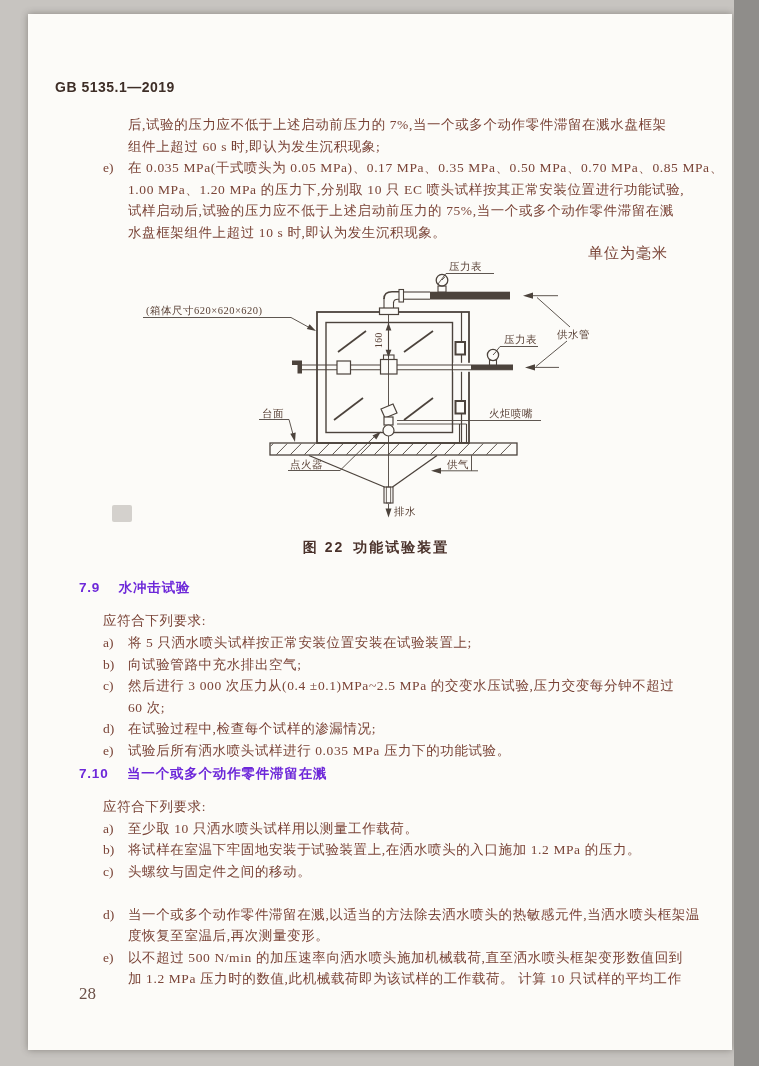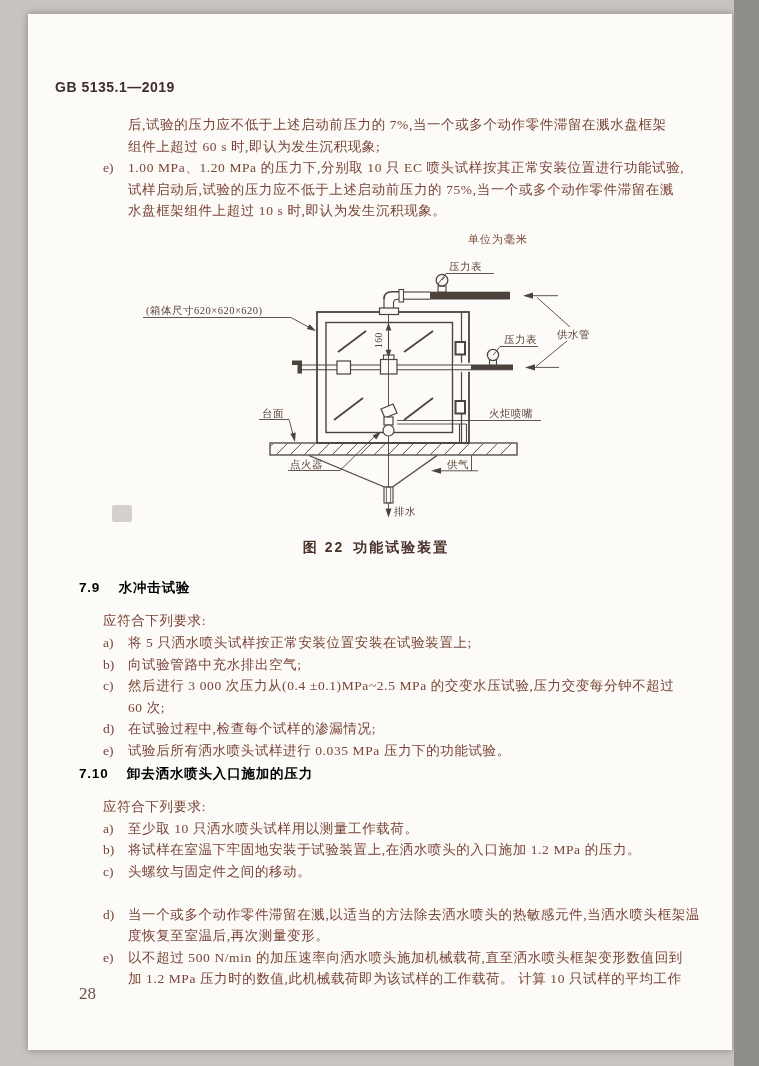--- a/index.html
+++ b/index.html
@@ -10,25 +10,25 @@
   .abs{position:absolute;}
   .hdr{font-family:"Liberation Sans","DejaVu Sans",sans-serif;font-weight:bold;
        font-size:14px;color:#3e2e27;letter-spacing:.5px;white-space:nowrap;}
   .line{height:21.5px;line-height:21.5px;font-size:13.5px;color:#7a4437;
         letter-spacing:.6px;white-space:nowrap;}
   .item{position:absolute;left:103px;}
   .item .lbl{position:absolute;left:0;top:0;height:21.5px;line-height:21.5px;
              font-size:13.5px;color:#7a4437;}
   .item .txt{margin-left:25px;}
   .sechead{position:absolute;left:79px;font-family:"Liberation Sans","DejaVu Sans",sans-serif;
-           font-weight:bold;font-size:13.5px;color:#000000;letter-spacing:.8px;white-space:nowrap;}
+           font-weight:bold;font-size:13.5px;color:#6d28d9;letter-spacing:.8px;white-space:nowrap;}
   .sechead .num{margin-right:14px;}
   .lead{position:absolute;left:103px;}
-  .unitnote{position:absolute;left:468px;top:232px;width:200px;
-            font-size:11px;color:#7a4437;letter-spacing:1px;}
+  .unitnote{position:absolute;left:468px;top:244px;width:200px;text-align:right;
+            font-size:15px;color:#7a4437;letter-spacing:1px;}
   .caption{position:absolute;left:140px;top:539px;width:472px;text-align:center;
            font-family:"Liberation Sans","DejaVu Sans",sans-serif;font-weight:bold;
            font-size:14px;color:#4a322b;letter-spacing:2px;white-space:nowrap;}
   .caption .cnum{margin-right:3px;}
   .pagenum{position:absolute;left:79px;top:984px;font-size:17px;color:#6b5047;}
   .artifact{position:absolute;left:112px;top:505px;width:20px;height:17px;
             background:#d4d1cd;border-radius:2px;}
   svg text{font-family:"Liberation Serif","DejaVu Serif",serif;font-size:10.5px;
            fill:#5a4237;letter-spacing:.5px;}
   svg .dimtxt{font-size:9.5px;}
@@ -43,20 +43,21 @@
   <div class="abs hdr" style="left:55px;top:79px;">GB 5135.1—2019</div>
 
   <div class="abs" style="left:128px;top:114px;">
     <div class="line">后,试验的压力应不低于上述启动前压力的 7%,当一个或多个动作零件滞留在溅水盘框架</div>
     <div class="line">组件上超过 60 s 时,即认为发生沉积现象;</div>
   </div>
 
   <div class="item" style="top:157px;">
     <span class="lbl">e)</span>
     <div class="txt">
+      <div class="line">在 0.035 MPa(干式喷头为 0.05 MPa)、0.17 MPa、0.35 MPa、0.50 MPa、0.70 MPa、0.85 MPa、</div>
       <div class="line">1.00 MPa、1.20 MPa 的压力下,分别取 10 只 EC 喷头试样按其正常安装位置进行功能试验,</div>
       <div class="line">试样启动后,试验的压力应不低于上述启动前压力的 75%,当一个或多个动作零件滞留在溅</div>
       <div class="line">水盘框架组件上超过 10 s 时,即认为发生沉积现象。</div>
     </div>
   </div>
 
   <div class="unitnote">单位为毫米</div>
 
   <svg class="abs" style="left:140px;top:250px;" width="560" height="292" viewBox="140 250 560 292" stroke="#4c433c" fill="none" stroke-width="1.1" stroke-linecap="butt">
     <defs>
@@ -268,21 +269,21 @@
   </div>
   <div class="item" style="top:739.5px;">
     <span class="lbl">e)</span>
     <div class="txt">
         <div class="line">试验后所有洒水喷头试样进行 0.035 MPa 压力下的功能试验。</div>
       </div>
   </div>
 
   <div class="sechead" style="top:765px;">
     <span class="num">7.10</span>
-    <span>卸去洒水喷头入口施加的压力</span>
+    <span>当一个或多个动作零件滞留在溅</span>
   </div>
   <div class="lead line abs" style="top:796px;">应符合下列要求:</div>
 
   <div class="item" style="top:817.5px;">
     <span class="lbl">a)</span>
     <div class="txt">
         <div class="line">至少取 10 只洒水喷头试样用以测量工作载荷。</div>
       </div>
   </div>
   <div class="item" style="top:839px;">

